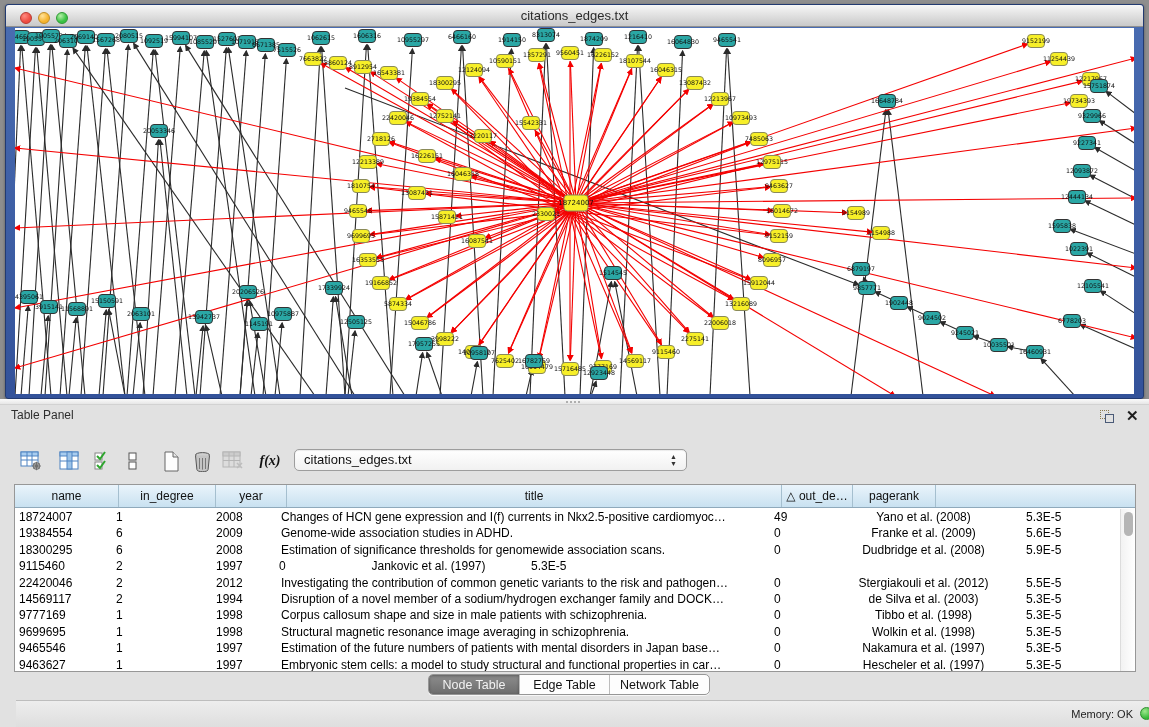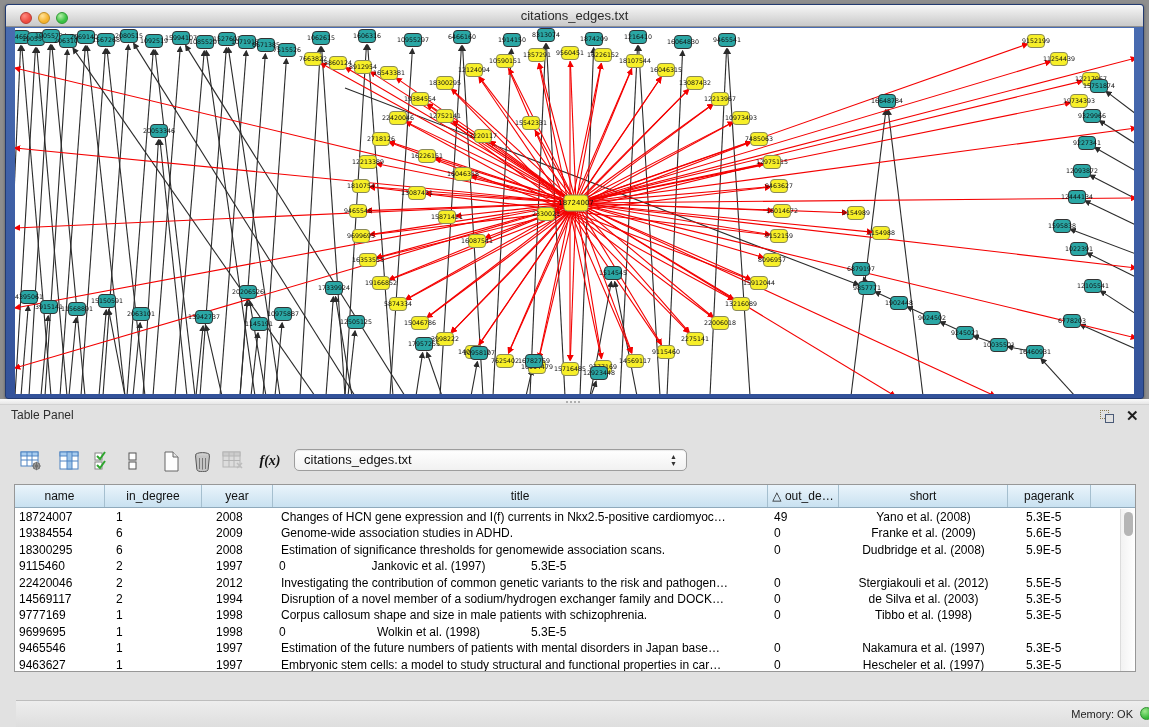--- a/index.html
+++ b/index.html
@@ -578,26 +578,25 @@
     </div>
   </div>
 
   <div class="combo">
     <span>citations_edges.txt</span>
     <span class="arrows">▲<br>▼</span>
   </div>
 
   <div class="dtable">
     <div class="thead" id="thead">
-        <div class="th" style="width: 90px;">name</div>
+        <div class="th" style="width: 104px;">name</div>
         <div class="th" style="width: 97px;">in_degree</div>
         <div class="th" style="width: 71px; text-align: right;">year</div>
         <div class="th" style="width: 495px;">title</div>
         <div class="th" style="width: 71px;">△ out_de…</div>
-        <div class="th" style="width: 169px;">short</div>
         <div class="th" style="width: 83px;">pagerank</div>
         <div class="th" style="flex: 1 1 0%;"></div>
       </div>
     <div class="tbody" id="tbody">
         <div class="tr">
           <div class="td" style="width: 90px; padding-left: 4px; text-align: left;">18724007</div>
           <div class="td" style="width: 97px; padding-left: 11px; text-align: left;">1</div>
           <div class="td" style="width: 71px; padding-left: 14px; text-align: left;">2008</div>
           <div class="td" style="width: 495px; padding-left: 8px; text-align: left;">Changes of HCN gene expression and I(f) currents in Nkx2.5-positive cardiomyoc…</div>
           <div class="td" style="width: 71px; padding-left: 6px; text-align: left;">49</div>
@@ -654,20 +653,21 @@
           <div class="td" style="width: 71px; padding-left: 14px; text-align: left;">1998</div>
           <div class="td" style="width: 495px; padding-left: 8px; text-align: left;">Corpus callosum shape and size in male patients with schizophrenia.</div>
           <div class="td" style="width: 71px; padding-left: 6px; text-align: left;">0</div>
           <div class="td" style="width: 169px; padding-left: 0px; text-align: center;">Tibbo et al. (1998)</div>
           <div class="td" style="width: 83px; padding-left: 18px; text-align: left;">5.3E-5</div>
         </div>
         <div class="tr">
           <div class="td" style="width: 90px; padding-left: 4px; text-align: left;">9699695</div>
           <div class="td" style="width: 97px; padding-left: 11px; text-align: left;">1</div>
           <div class="td" style="width: 71px; padding-left: 14px; text-align: left;">1998</div>
+          <div class="td" style="width: 495px; padding-left: 8px; text-align: left;">Structural magnetic resonance image averaging in schizophrenia.</div>
           <div class="td" style="width: 71px; padding-left: 6px; text-align: left;">0</div>
           <div class="td" style="width: 169px; padding-left: 0px; text-align: center;">Wolkin et al. (1998)</div>
           <div class="td" style="width: 83px; padding-left: 18px; text-align: left;">5.3E-5</div>
         </div>
         <div class="tr">
           <div class="td" style="width: 90px; padding-left: 4px; text-align: left;">9465546</div>
           <div class="td" style="width: 97px; padding-left: 11px; text-align: left;">1</div>
           <div class="td" style="width: 71px; padding-left: 14px; text-align: left;">1997</div>
           <div class="td" style="width: 495px; padding-left: 8px; text-align: left;">Estimation of the future numbers of patients with mental disorders in Japan base…</div>
           <div class="td" style="width: 71px; padding-left: 6px; text-align: left;">0</div>
@@ -682,19 +682,24 @@
           <div class="td" style="width: 71px; padding-left: 6px; text-align: left;">0</div>
           <div class="td" style="width: 169px; padding-left: 0px; text-align: center;">Hescheler et al. (1997)</div>
           <div class="td" style="width: 83px; padding-left: 18px; text-align: left;">5.3E-5</div>
         </div>
       </div>
     <div class="vscroll">
       <div class="vthumb"></div>
     </div>
   </div>
 
+  <div class="tabs" id="tabs">
+      <div class="tab sel">Node Table</div>
+      <div class="tab">Edge Table</div>
+      <div class="tab">Network Table</div>
+    </div>
 
   <div class="statusbar">
     <span class="mem-label">Memory: OK</span>
     <span class="mem-dot"></span>
   </div>
 
 </div>
 
 </body></html>

